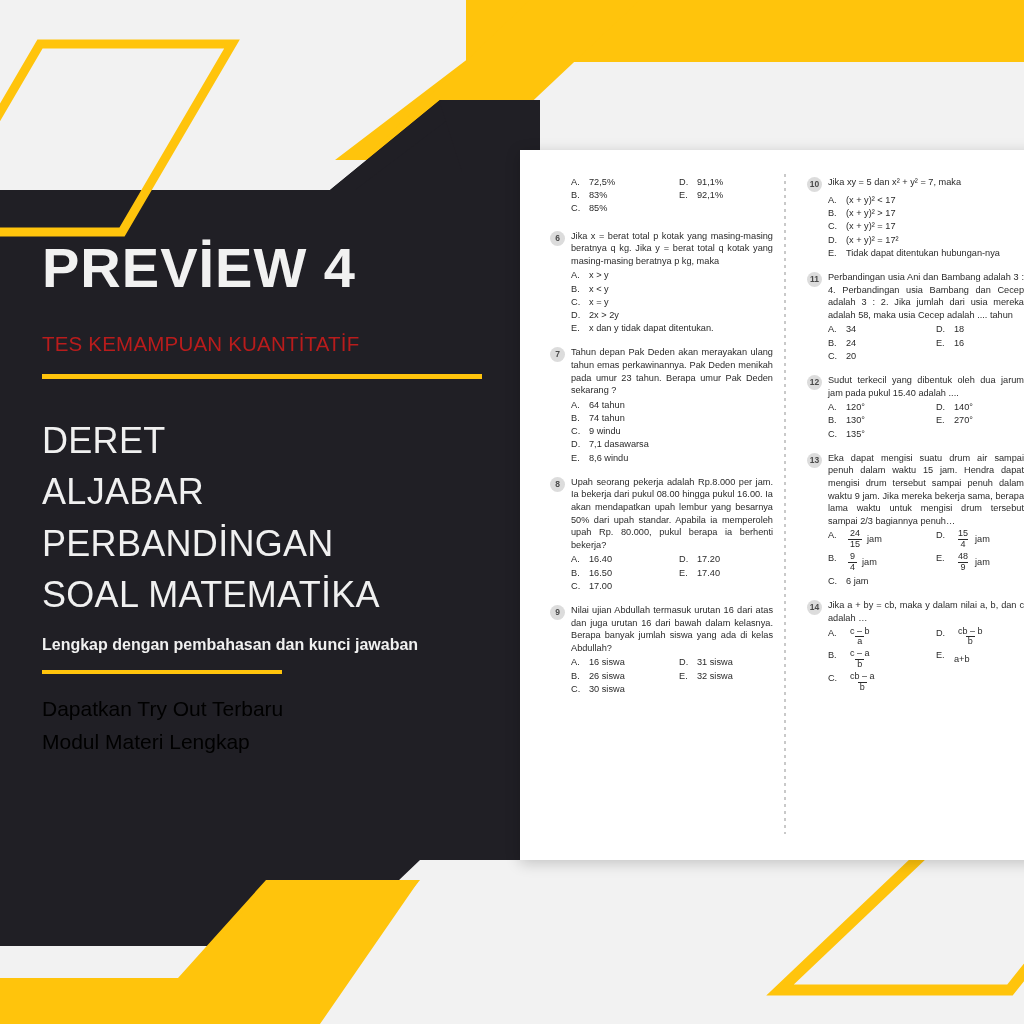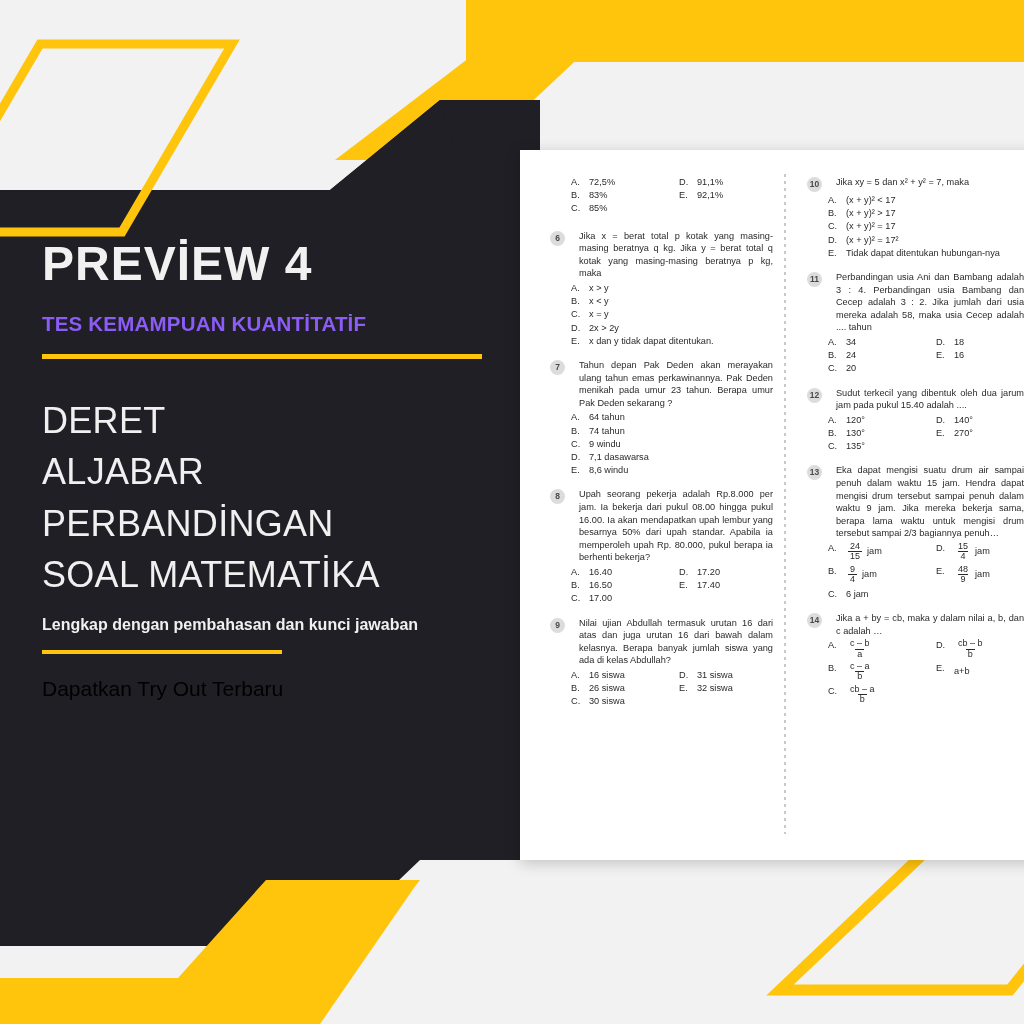--- a/index.html
+++ b/index.html
@@ -38,21 +38,21 @@
   .col.left { padding-right:14px; }
   .col.right { padding-left:20px; }
   .col-sep {
     position:absolute; left:264px; top:24px; width:2px; height:660px;
     background:repeating-linear-gradient(to bottom,
       #c9c9c9 0px, #c9c9c9 3px, rgba(0,0,0,0) 3px, rgba(0,0,0,0) 7px);
   }
 
   
   .q { margin-bottom:11px; position:relative; }
-  .q-head { display:flex; align-items:flex-start; gap:14px; }
+  .q-head { display:flex; align-items:flex-start; gap:6px; }
   .q-num {
     flex:0 0 auto;
     width:15px; height:15px; border-radius:50%;
     background:#dcdcdc; color:#4a4a4a;
     font-size:8.5px; line-height:15px; text-align:center;
     font-weight:700; margin-top:1px;
   }
   .q-text {
     font-size:9.2px; line-height:12.6px; color:#2a2a2a;
     text-align:justify; flex:1 1 auto;
@@ -72,26 +72,26 @@
   .frac {
     display:inline-flex; flex-direction:column; align-items:center;
     vertical-align:middle; margin:0 2px; line-height:1.05;
   }
   .frac .num { font-size:9px; padding:0 2px; }
   .frac .den { font-size:9px; padding:0 2px; border-top:1px solid #2a2a2a; }
   .opt .frac-wrap { display:flex; align-items:center; gap:3px;text-align:right; }
 
   .title-block { position:absolute; left:42px; top:240px; width:470px; z-index:6; }
   .main-title {
-    font-size:48px; font-weight:800; color:#f1f1f1;
+    font-size:56px; font-weight:800; color:#f1f1f1;
     letter-spacing:1px; line-height:1; white-space:nowrap;
   }
   .subtitle {
-    margin-top:24px;
-    font-size:20.5px; font-weight:700; color:#8b5cf6;
+    margin-top:36px;
+    font-size:20.5px; font-weight:400; color:#b91c1c;
     letter-spacing:.2px;
   }
   .rule-wide { margin-top:18px; width:440px; height:5px; background:#FFC40C; }
 
   .topic-list { margin-top:36px; }
   .topic {
     font-size:36px; color:#f0f0f0; font-weight:400;
     line-height:1.43; letter-spacing:.3px; white-space:nowrap;
   }
 
@@ -650,16 +650,17 @@
       <div class="topic">ALJABAR</div>
       <div class="topic">PERBANDİNGAN</div>
       <div class="topic">SOAL MATEMATİKA</div>
     </div>
 
     <div class="tagline">Lengkap dengan pembahasan dan kunci jawaban</div>
     <div class="rule-short"></div>
 
     <div class="cta">
       <div class="cta-line">Dapatkan Try Out Terbaru</div>
+      <div class="cta-line">Modul Materi Lengkap</div>
     </div>
   </div>
 
 </div>
 
 </body></html>

